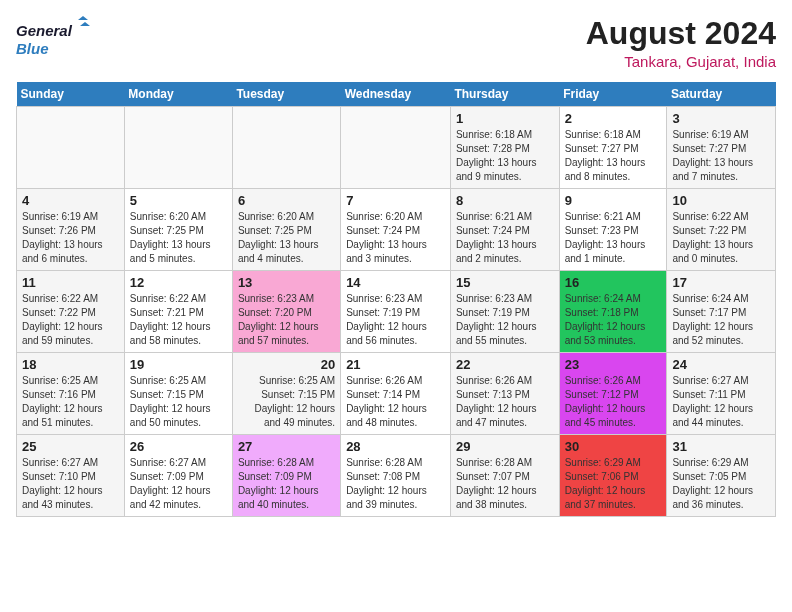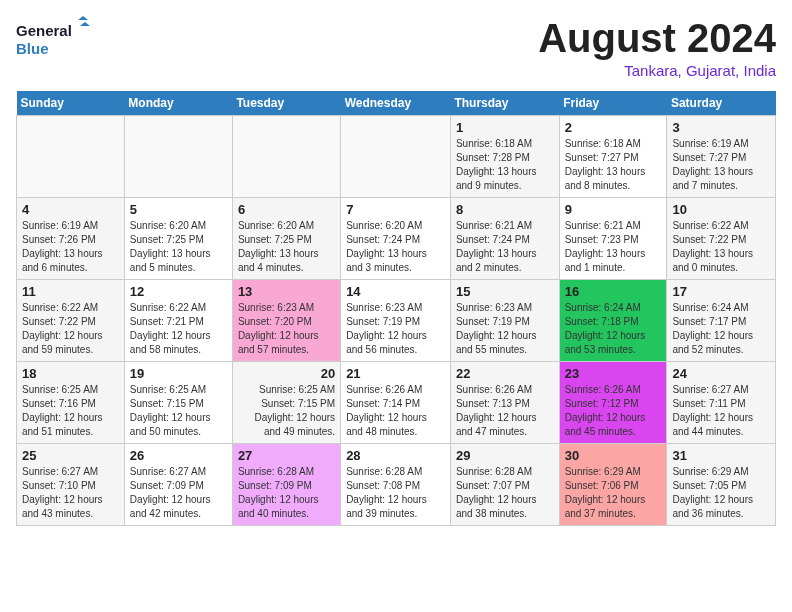--- a/index.html
+++ b/index.html
@@ -13,33 +13,34 @@
     .header {
       display: flex;
       justify-content: space-between;
       align-items: flex-start;
       margin-bottom: 12px;
     }
     .logo {
       display: flex;
       align-items: center;
       gap: 4px;
+      font-style: italic;
     }
     .title-block {
       text-align: right;
     }
     .month-year {
-      font-size: 40px;
+      font-size: 32px;
       font-weight: bold;
       color: #222;
       line-height: 1.1;
     }
     .location {
       font-size: 15px;
-      color: #6d28d9;
+      color: #be185d;
       margin-top: 2px;
     }
     .calendar-table {
       width: 100%;
       border-collapse: collapse;
       font-size: 10.5px;
     }
     .calendar-table th {
       background: #2e7dbe;
       color: #fff;
@@ -233,21 +234,21 @@
           <div class="day-info">Sunrise: 6:28 AM<br>Sunset: 7:09 PM<br>Daylight: 12 hours and 40 minutes.</div>
         </td>
         <td style="background: rgb(255, 255, 255);">
           <div class="day-number">28</div>
           <div class="day-info">Sunrise: 6:28 AM<br>Sunset: 7:08 PM<br>Daylight: 12 hours and 39 minutes.</div>
         </td>
         <td style="background: rgb(245, 245, 245);">
           <div class="day-number">29</div>
           <div class="day-info">Sunrise: 6:28 AM<br>Sunset: 7:07 PM<br>Daylight: 12 hours and 38 minutes.</div>
         </td>
-        <td style="background: #fca5a5;">
+        <td style="background: #ef4444;">
           <div class="day-number">30</div>
           <div class="day-info">Sunrise: 6:29 AM<br>Sunset: 7:06 PM<br>Daylight: 12 hours and 37 minutes.</div>
         </td>
         <td style="background: rgb(245, 245, 245);">
           <div class="day-number">31</div>
           <div class="day-info">Sunrise: 6:29 AM<br>Sunset: 7:05 PM<br>Daylight: 12 hours and 36 minutes.</div>
         </td>
       </tr>
     </tbody>
 </table>

